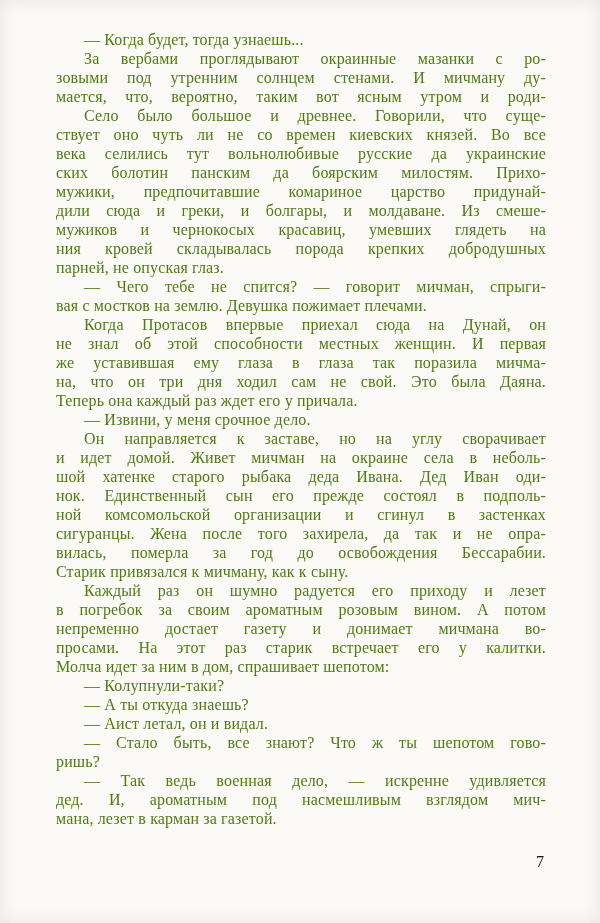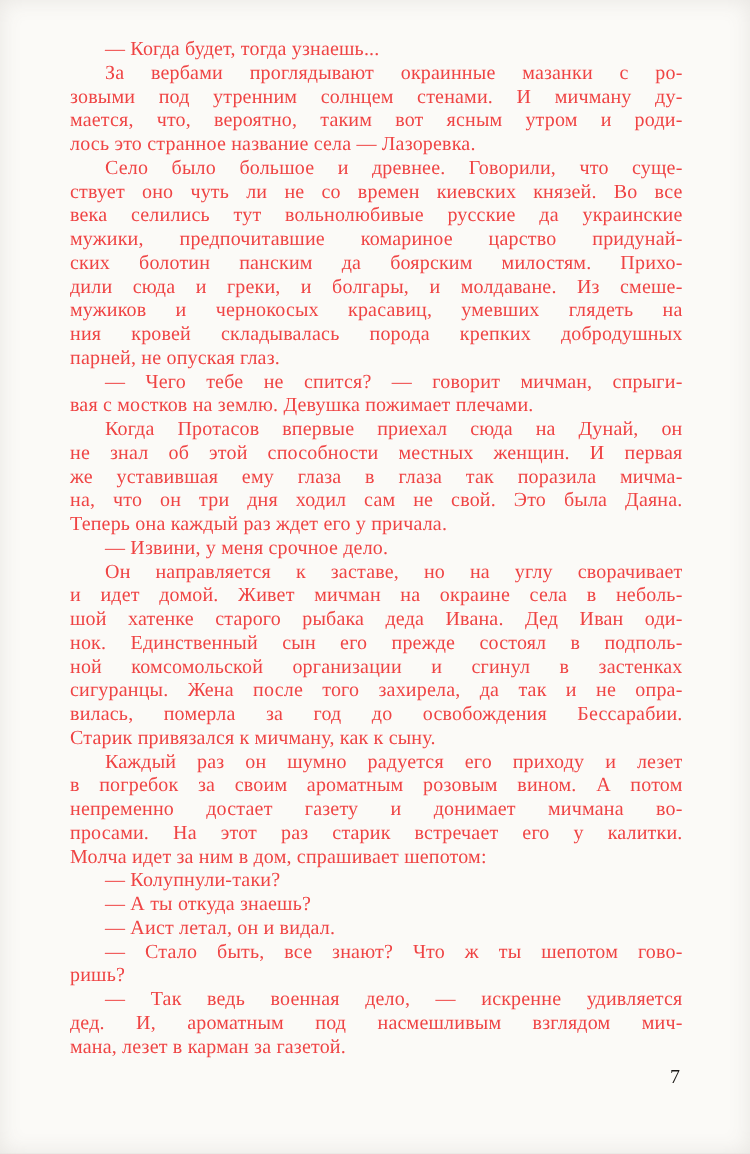--- a/index.html
+++ b/index.html
@@ -16,21 +16,21 @@
     background: #fbfaf7;
     box-shadow: inset 0 0 18px rgba(90,85,75,0.12);
     overflow: hidden;
     box-sizing: border-box;
   }
   .text-block {
     position: absolute;
     left: 56px;
     top: 30px;
     width: 490px;
-    color: #ef4444;
+    color: #4d7c0f;
     font-size: 16px;
     line-height: 19px;
     letter-spacing: 0.15px;
   }
   .paragraph {
     margin: 0;
   }
   .line {
     text-align: justify;
     text-align-last: justify;
@@ -57,28 +57,27 @@
 
 <div class="scan-page">
   <div class="text-block">
       <div class="paragraph">
         <div class="line first last">— Когда будет, тогда узнаешь...</div>
       </div>
       <div class="paragraph">
         <div class="line first">За вербами проглядывают окраинные мазанки с ро-</div>
         <div class="line">зовыми под утренним солнцем стенами. И мичману ду-</div>
         <div class="line">мается, что, вероятно, таким вот ясным утром и роди-</div>
-        <div class="line last">лось это странное название села — Лазоревка.</div>
       </div>
       <div class="paragraph">
         <div class="line first">Село было большое и древнее. Говорили, что суще-</div>
         <div class="line">ствует оно чуть ли не со времен киевских князей. Во все</div>
         <div class="line">века селились тут вольнолюбивые русские да украинские</div>
+        <div class="line">ских болотин панским да боярским милостям. Прихо-</div>
         <div class="line">мужики, предпочитавшие комариное царство придунай-</div>
-        <div class="line">ских болотин панским да боярским милостям. Прихо-</div>
         <div class="line">дили сюда и греки, и болгары, и молдаване. Из смеше-</div>
         <div class="line">мужиков и чернокосых красавиц, умевших глядеть на</div>
         <div class="line">ния кровей складывалась порода крепких добродушных</div>
         <div class="line last">парней, не опуская глаз.</div>
       </div>
       <div class="paragraph">
         <div class="line first">— Чего тебе не спится? — говорит мичман, спрыги-</div>
         <div class="line last">вая с мостков на землю. Девушка пожимает плечами.</div>
       </div>
       <div class="paragraph">

